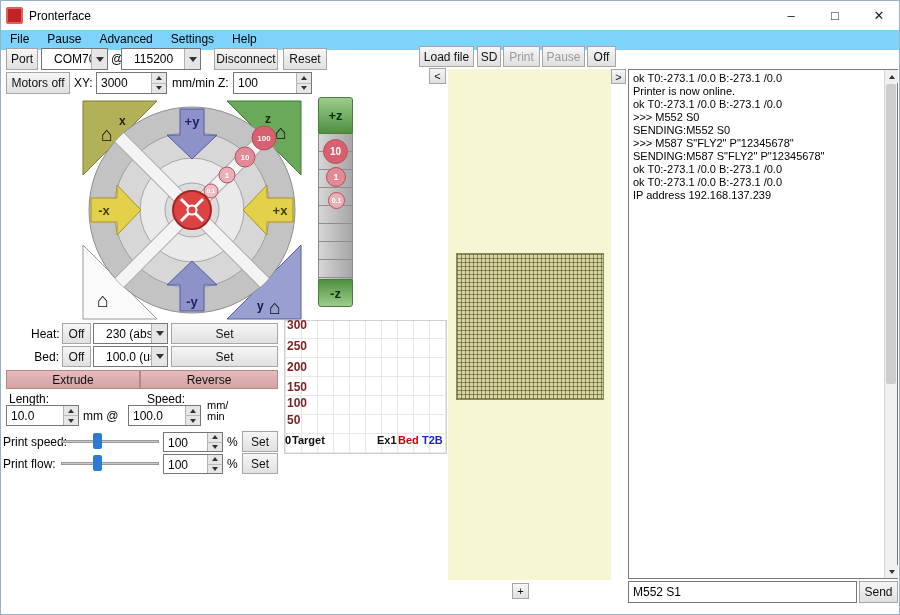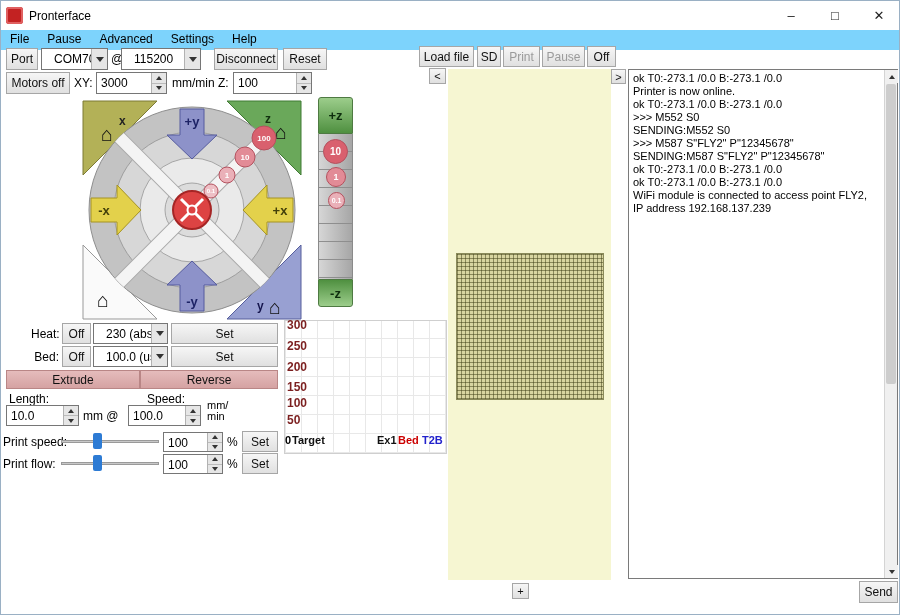--- a/index.html
+++ b/index.html
@@ -338,29 +338,29 @@
     <div class="loglines">
       <div>ok T0:-273.1 /0.0 B:-273.1 /0.0</div>
       <div>Printer is now online.</div>
       <div>ok T0:-273.1 /0.0 B:-273.1 /0.0</div>
       <div>&gt;&gt;&gt; M552 S0</div>
       <div>SENDING:M552 S0</div>
       <div>&gt;&gt;&gt; M587 S"FLY2" P"12345678"</div>
       <div>SENDING:M587 S"FLY2" P"12345678"</div>
       <div>ok T0:-273.1 /0.0 B:-273.1 /0.0</div>
       <div>ok T0:-273.1 /0.0 B:-273.1 /0.0</div>
-      <div>WiFi module is connected to access point FLY2,</div>
       <div>IP address 192.168.137.239</div>
     </div>
     <div class="sbar">
       <div class="sarrow" style="top:0">
           <i class="tri-up-s"></i>
         </div>
       <div class="sthumb"></div>
       <div class="sarrow" style="bottom:0">
           <i class="tri-down-s"></i>
         </div>
     </div>
   </div>
 
+  <input class="cmdinput" type="text" value="M552 S1" style="">
   <div class="btn" style="left:858px;top:580px;width:39px;height:22px">Send</div>
 
 </div>
 
 </body></html>

